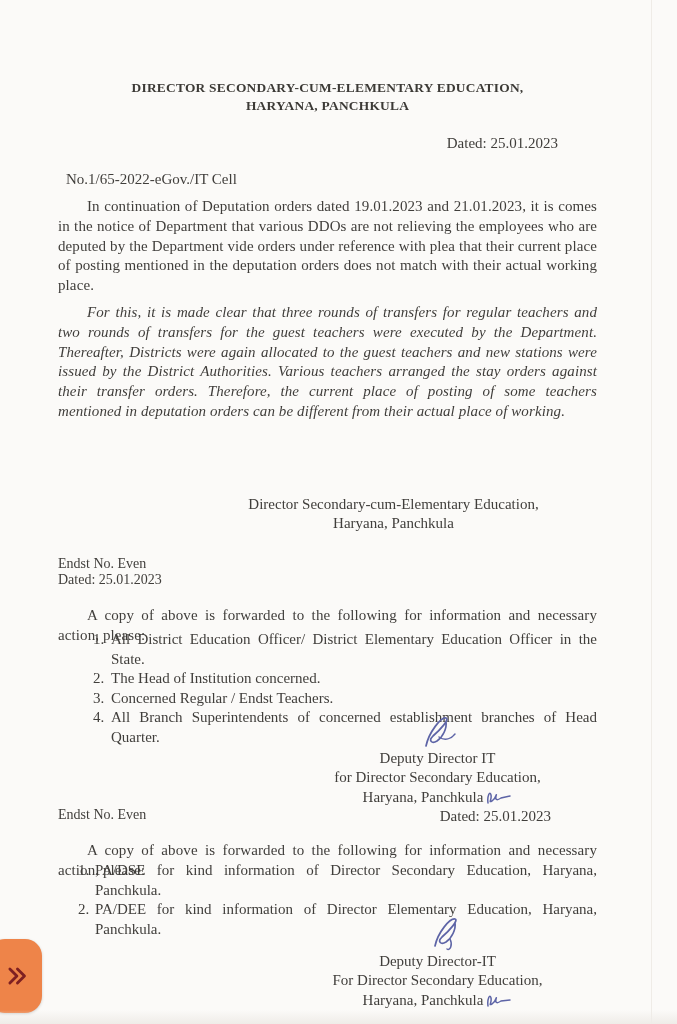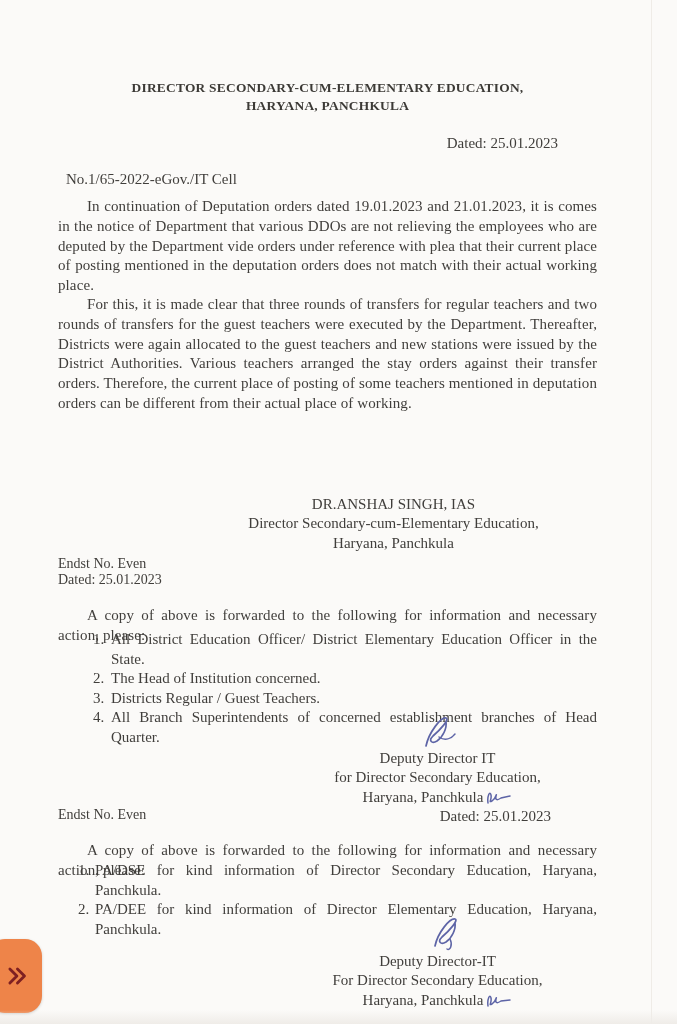--- a/index.html
+++ b/index.html
@@ -13,21 +13,21 @@
   .paper-bottom-band{position:absolute;left:0;right:0;bottom:0;height:14px;
     background:linear-gradient(to bottom,rgba(236,233,228,0),#efece8);}
   .content{position:absolute;left:58px;width:539px;}
   .doc-title{top:79px;text-align:center;font-weight:bold;font-size:13.4px;line-height:17.5px;letter-spacing:.25px;color:#3c3a36;}
   .ref-row{top:135px;font-size:15px;}
   .row-flex{display:flex;justify-content:space-between;}
   .ref-label{padding-left:8px;margin-top:36px;}
   .row-date{margin-right:39px;}
   .para{position:absolute;left:58px;width:539px;font-size:15px;line-height:19.8px;
     text-align:justify;text-indent:29px;letter-spacing:.1px;}
-  .p1{top:182px;} .p2{top:280px;} .p3{top:421px;}
+  .p1{top:182px;} .p2{top:288px;font-style:italic;} .p3{top:421px;}
   .sig-block{position:absolute;text-align:center;font-size:15px;line-height:19.4px;}
   .sig1{top:495px;left:247px;width:293px;}
   .endst-row{top:556px;font-size:14px;flex-direction:column;}
   .copy-intro{text-indent:29px;}
   .ci1{top:591px;} .ci2{top:826px;}
   .num-list{position:absolute;left:58px;width:539px;font-size:15px;line-height:19.5px;}
   .list1{top:630px;} .list2{top:861px;}
   .li{position:relative;text-align:justify;}
   .list1 .li{padding-left:53px;}
   .list1 .li .num{position:absolute;left:35px;}
@@ -60,21 +60,20 @@
 
   <div class="content ref-row row-flex">
     <span class="ref-label">No.1/65-2022-eGov./IT Cell</span>
     <span class="row-date">Dated: 25.01.2023</span>
   </div>
 
   <p class="para p1">In continuation of Deputation orders dated 19.01.2023 and 21.01.2023, it is comes in the notice of Department that various DDOs are not relieving the employees who are deputed by the Department vide orders under reference with plea that their current place of posting mentioned in the deputation orders does not match with their actual working place.</p>
   <p class="para p2">For this, it is made clear that three rounds of transfers for regular teachers and two rounds of transfers for the guest teachers were executed by the Department. Thereafter, Districts were again allocated to the guest teachers and new stations were issued by the District Authorities. Various teachers arranged the stay orders against their transfer orders. Therefore, the current place of posting of some teachers mentioned in deputation orders can be different from their actual place of working.</p>
 
   <div class="sig-block sig1">
-    <div>DR.ANSHAJ SINGH, IAS</div>
     <div>Director Secondary-cum-Elementary Education,</div>
     <div>Haryana, Panchkula</div>
   </div>
 
   <div class="content endst-row row-flex">
     <span>Endst No. Even</span>
     <span class="row-date">Dated: 25.01.2023</span>
   </div>
 
   <p class="para copy-intro ci1">A copy of above is forwarded to the following for information and necessary action, please:</p>
@@ -83,21 +82,21 @@
     <div class="li">
       <span class="num">1.</span>
       <span class="txt">All District Education Officer/ District Elementary Education Officer in the State.</span>
     </div>
     <div class="li">
       <span class="num">2.</span>
       <span class="txt">The Head of Institution concerned.</span>
     </div>
     <div class="li">
       <span class="num">3.</span>
-      <span class="txt">Districts Regular / Guest Teachers.</span>
+      <span class="txt">Concerned Regular / Endst Teachers.</span>
     </div>
     <div class="li">
       <span class="num">4.</span>
       <span class="txt">All Branch Superintendents of concerned establishment branches of Head Quarter.</span>
     </div>
   </div>
 
   <span class="scribble scrib2">
     <svg width="40" height="38" viewBox="0 0 40 38">
       <path d="M8 33 C 11 19, 23 4, 28 5 C 32 6, 22 17, 15 23 C 10 28, 14 31, 19 28 C 25 24, 29 15, 28 9" fill="none" stroke="var(--ink-blue,#5d64a6)" stroke-width="1.7" stroke-linecap="round"></path>

